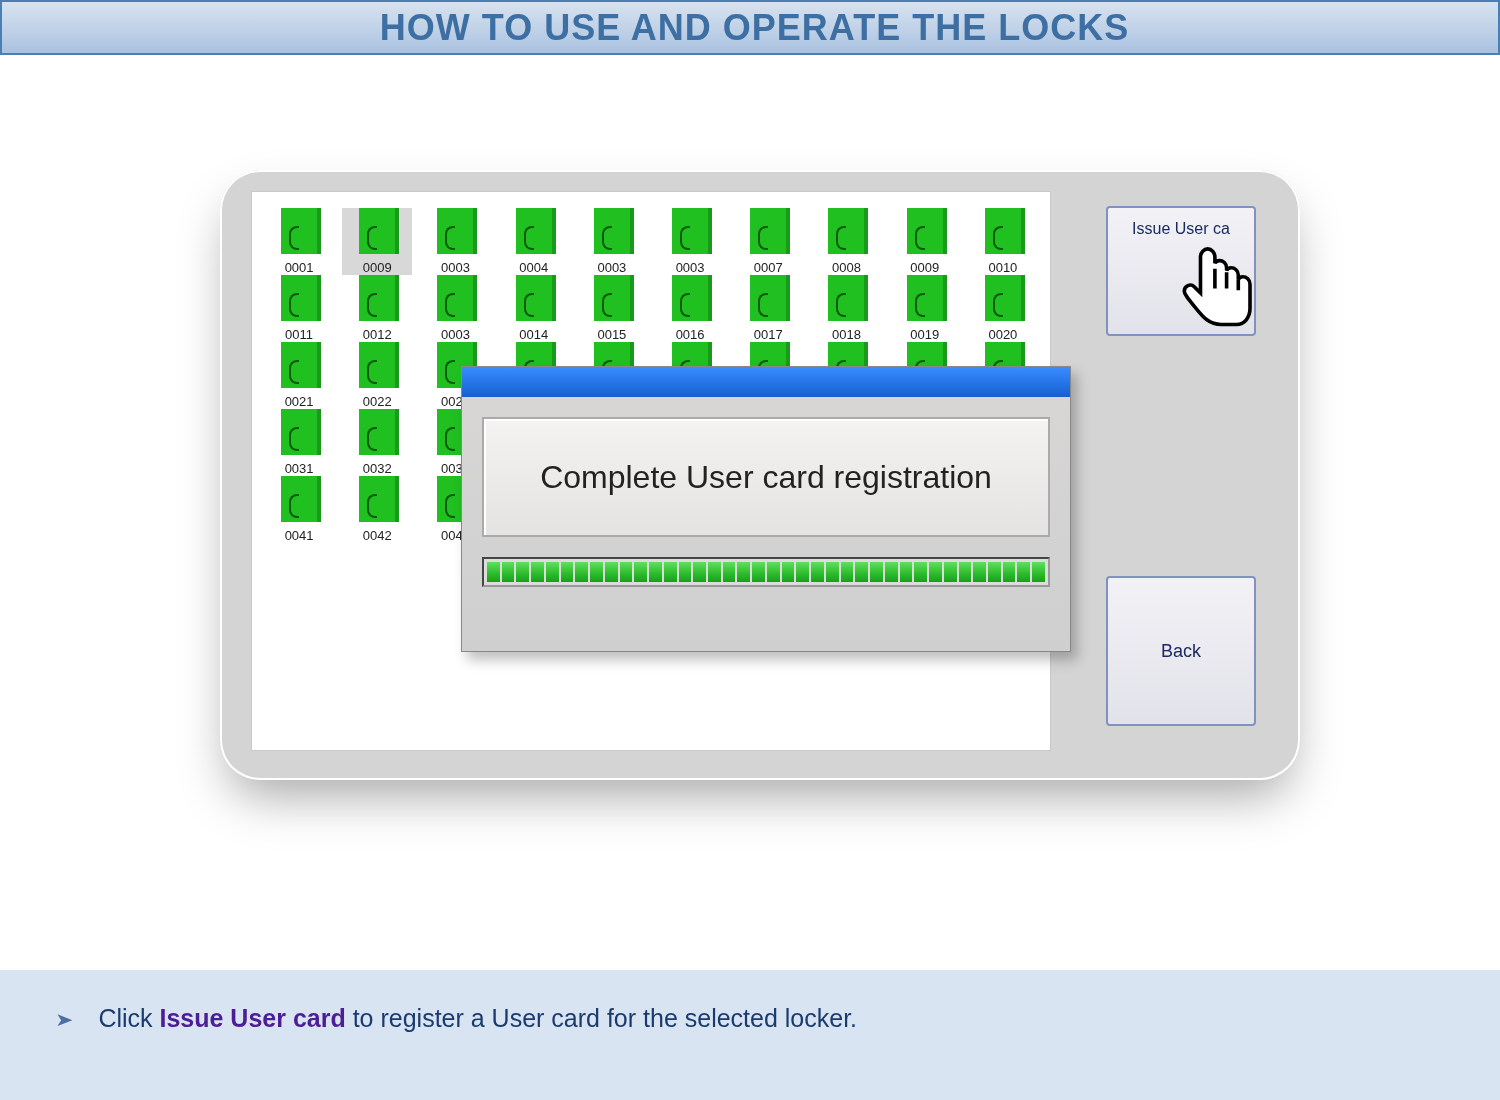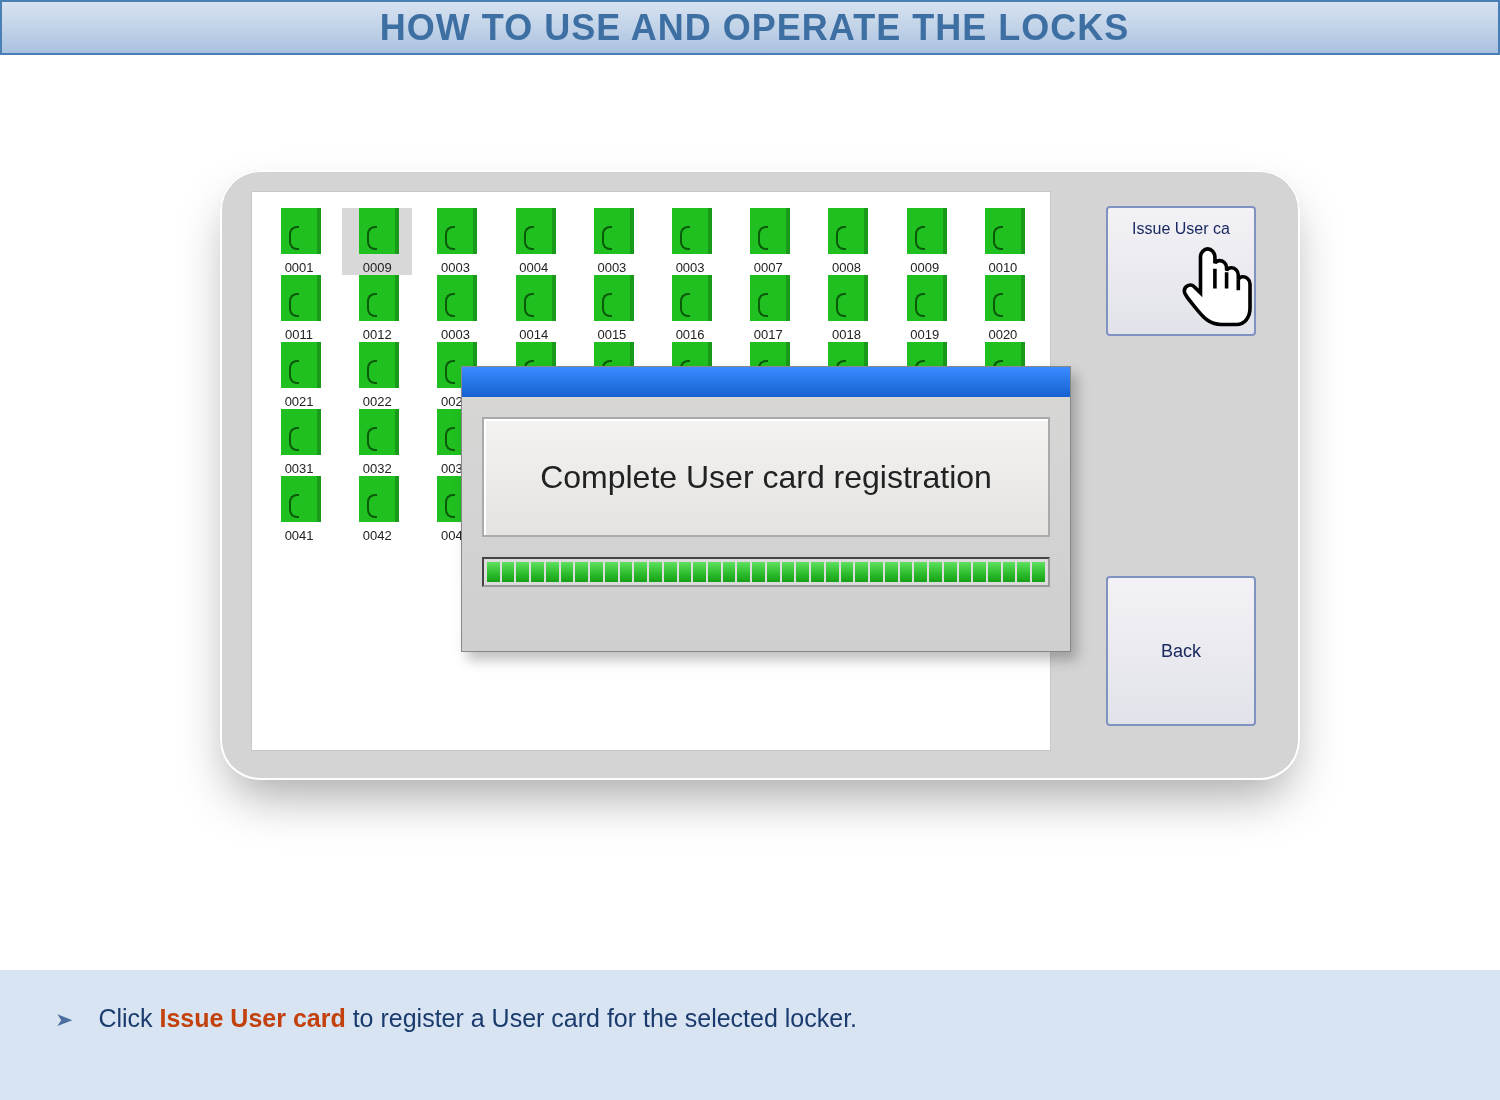--- a/index.html
+++ b/index.html
@@ -70,21 +70,21 @@
   .progress-fill { display:flex; width:100%; height:100%; }
   .progress-seg { flex:1; margin-right:2px; background:linear-gradient(to bottom,#5fe05f 0%, #2bbb2b 60%, #18a018 100%); }
   .progress-seg:last-child { margin-right:0; }
 
   .footer-note {
     position:absolute; left:0; bottom:0; width:100%; height:130px;
     background:#d9e4f2; padding:34px 30px 30px 55px;
     font-size:25px; color:#1a3b6e;
   }
   .footer-note .arrow { color:#4a6fa0; margin-right:18px; font-size:22px; display:inline-block; transform:scaleY(0.85);}  
-  .highlight { font-weight:bold; color:#c2410c; }
+  .highlight { font-weight:bold; color:#4c1d95; }
 </style>
 </head>
 <body>
 
 <div class="title-banner">HOW TO USE  AND OPERATE THE LOCKS</div>
 
 <div class="screenshot-frame">
   <div class="screenshot-inner">
 
     <div class="locker-pane">

